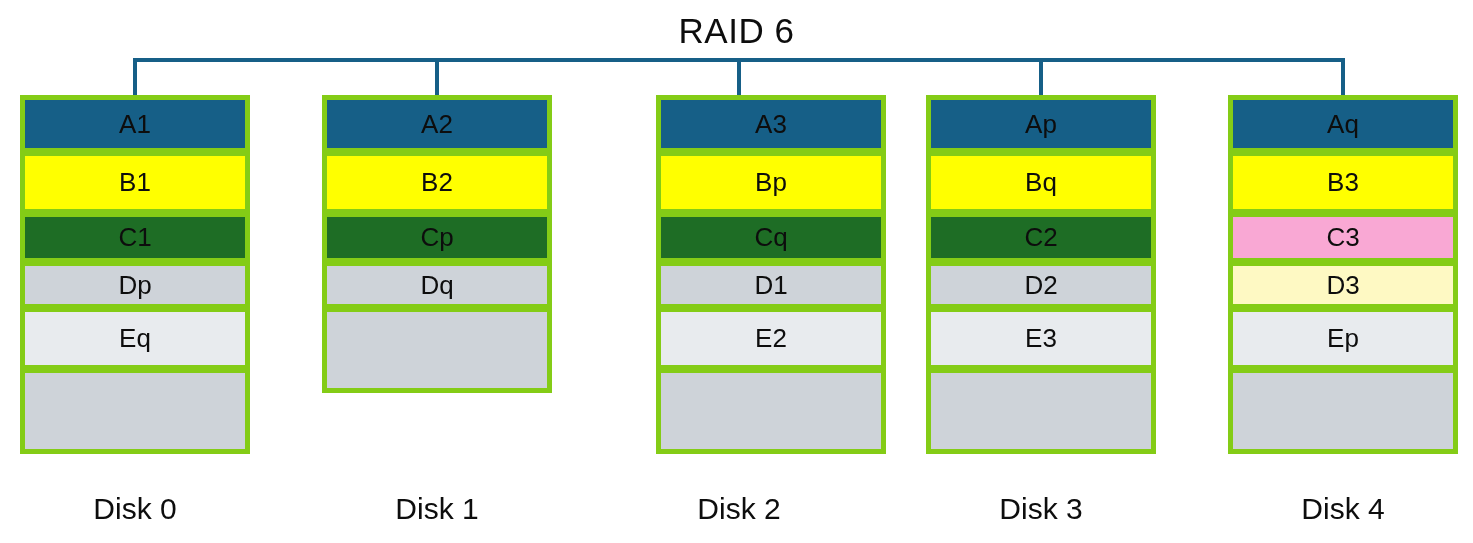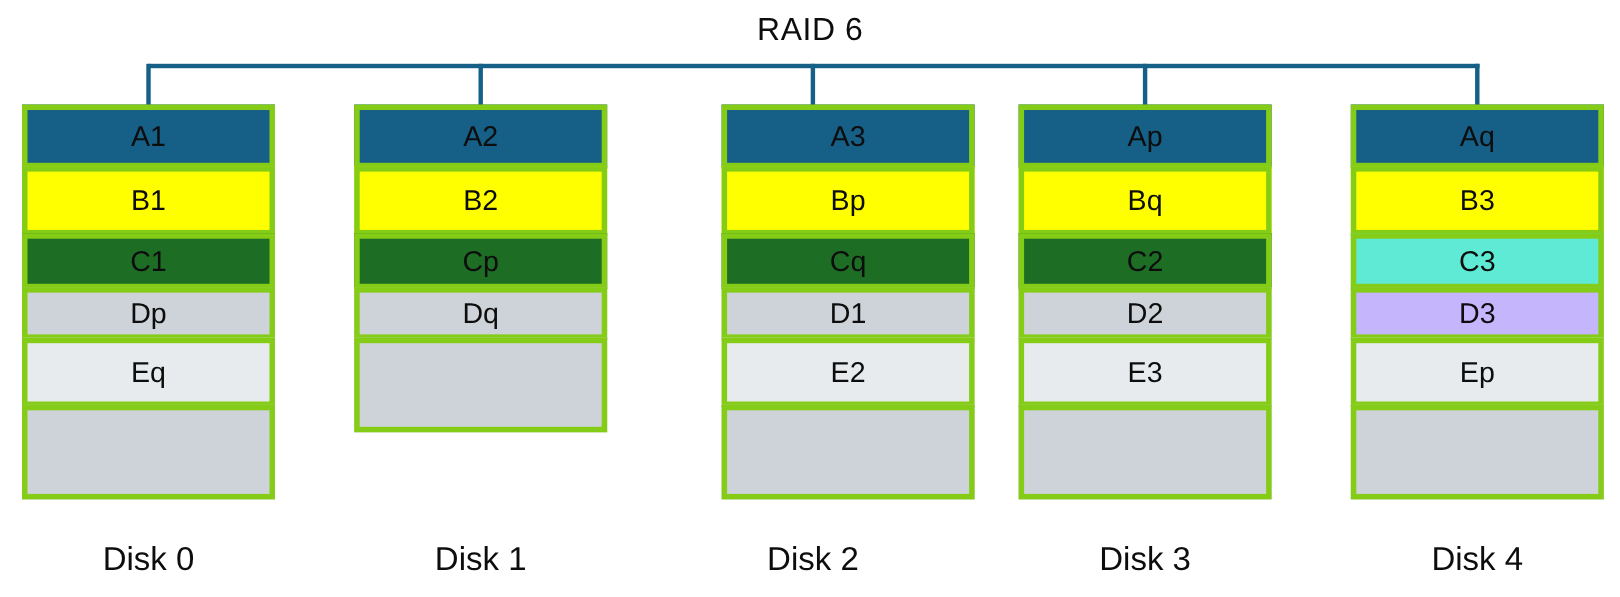--- a/index.html
+++ b/index.html
@@ -14,21 +14,21 @@
     background: #ffffff;
     font-family: "Liberation Sans", sans-serif;
     overflow: hidden;
   }
   .title {
     position: absolute;
     top: 11px;
     left: 0;
     width: 1473px;
     text-align: center;
-    font-size: 29px;
+    font-size: 35px;
     color: #0d0d0d;
     letter-spacing: 0.5px;
   }
   .hbar {
     position: absolute;
     top: 58px;
     left: 135px;
     width: 1210px;
     height: 4px;
   }
@@ -129,22 +129,22 @@
     <div class="cell rB" style="background-color: rgb(255, 255, 0);">Bq</div>
     <div class="cell rC" style="background-color: rgb(30, 109, 37);">C2</div>
     <div class="cell rD" style="background-color: rgb(206, 211, 217);">D2</div>
     <div class="cell rE" style="background-color: rgb(232, 235, 238);">E3</div>
     <div class="cell rF" style="background-color: rgb(206, 211, 217);"></div>
   </div>
 
   <div class="disk d4">
     <div class="cell rA" style="background-color: rgb(22, 95, 135);">Aq</div>
     <div class="cell rB" style="background-color: rgb(255, 255, 0);">B3</div>
-    <div class="cell rC" style="background-color: #5eead4;">C3</div>
-    <div class="cell rD" style="background-color: #c4b5fd;">D3</div>
+    <div class="cell rC" style="background-color: #f9a8d4;">C3</div>
+    <div class="cell rD" style="background-color: #fef9c3;">D3</div>
     <div class="cell rE" style="background-color: rgb(232, 235, 238);">Ep</div>
     <div class="cell rF" style="background-color: rgb(206, 211, 217);"></div>
   </div>
 
   <div class="disk-label d0">Disk 0</div>
   <div class="disk-label d1">Disk 1</div>
   <div class="disk-label d2">Disk 2</div>
   <div class="disk-label d3">Disk 3</div>
   <div class="disk-label d4">Disk 4</div>
 

